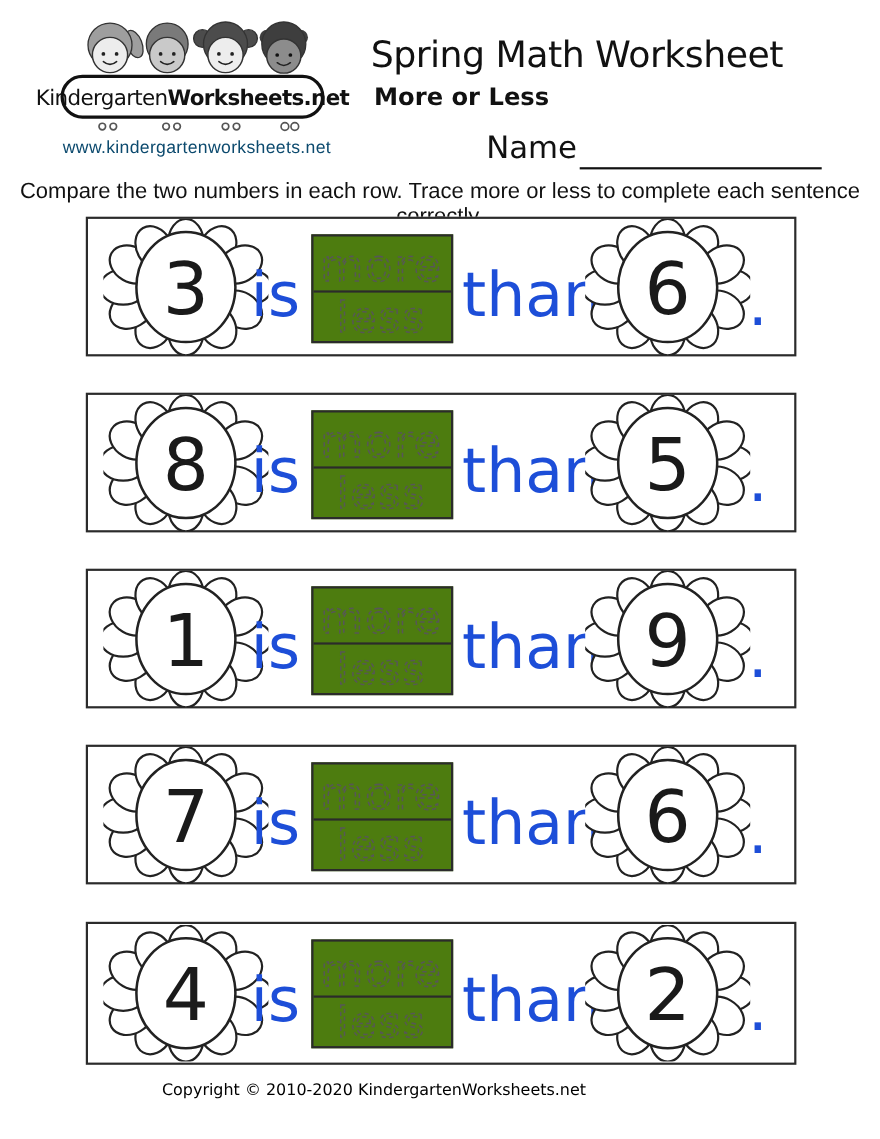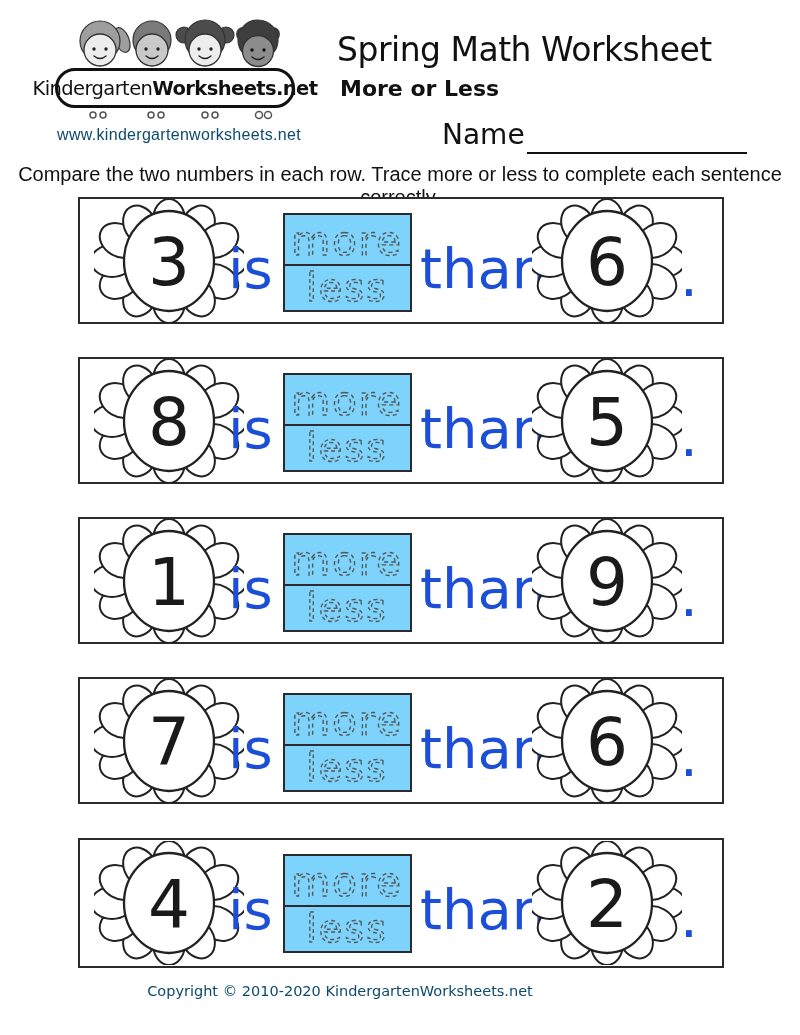--- a/index.html
+++ b/index.html
@@ -53,34 +53,34 @@
     font-family:"DejaVu Sans", sans-serif; font-size:66px; fill:#1a1a1a;
     text-anchor:middle;
   }
   .w { position:absolute; font-size:56px; line-height:1; top:42px; color:#1d4ed8; }
   .w.is   { left:148px; }
   .w.than { left:340px; }
   .w.period { left:600px; top:50px; }
 
   .trace-box {
     position:absolute; left:203px; top:14px; width:129px; height:99px;
-    border:2px solid #2b2b2b; background:#7dd3fc;
+    border:2px solid #2b2b2b; background:#4d7c0f;
   }
   .trace-box svg { display:block; }
   .trace-box .cell-bottom { border-top:2px solid #2b2b2b; }
   .trace {
     font-family:"DejaVu Sans", sans-serif; font-size:40px;
     fill:none; stroke-width:1.4; stroke-dasharray:4 3.2;
     letter-spacing:2px; text-anchor:middle;
   }
 
   
   .footer {
     position:absolute; left:0; top:982px; width:680px; text-align:center;
-    font-family:"DejaVu Sans", sans-serif; font-size:14.5px; color:#0c4a6e; line-height:1.3;
+    font-family:"DejaVu Sans", sans-serif; font-size:14.5px; color:#000000; line-height:1.3;
   }
 
   .petal { fill:#fff; stroke:#222; stroke-width:2; }
   .flower-center { fill:#fff; stroke:#222; stroke-width:2.3; }
   .kidline { fill:none; stroke:#222; stroke-width:1.4; stroke-linecap:round; }
 </style>
 </head>
 <body>
 
 <svg width="0" height="0" style="position:absolute" aria-hidden="true">

